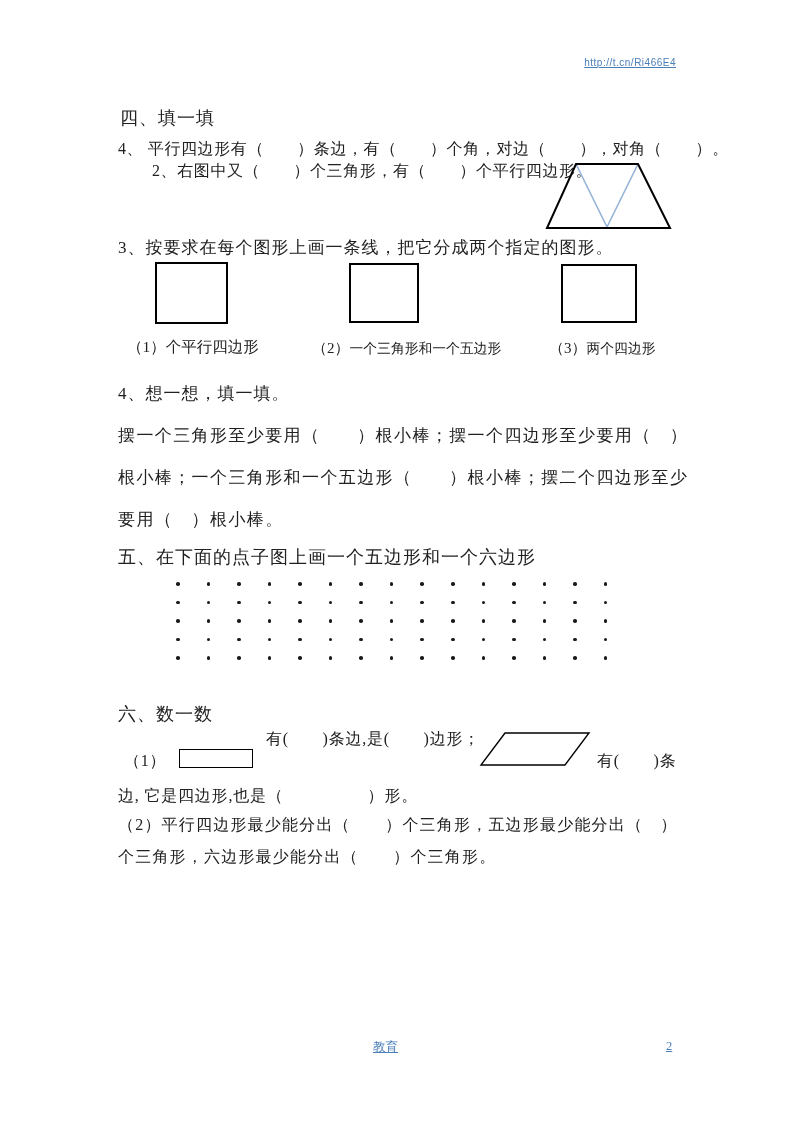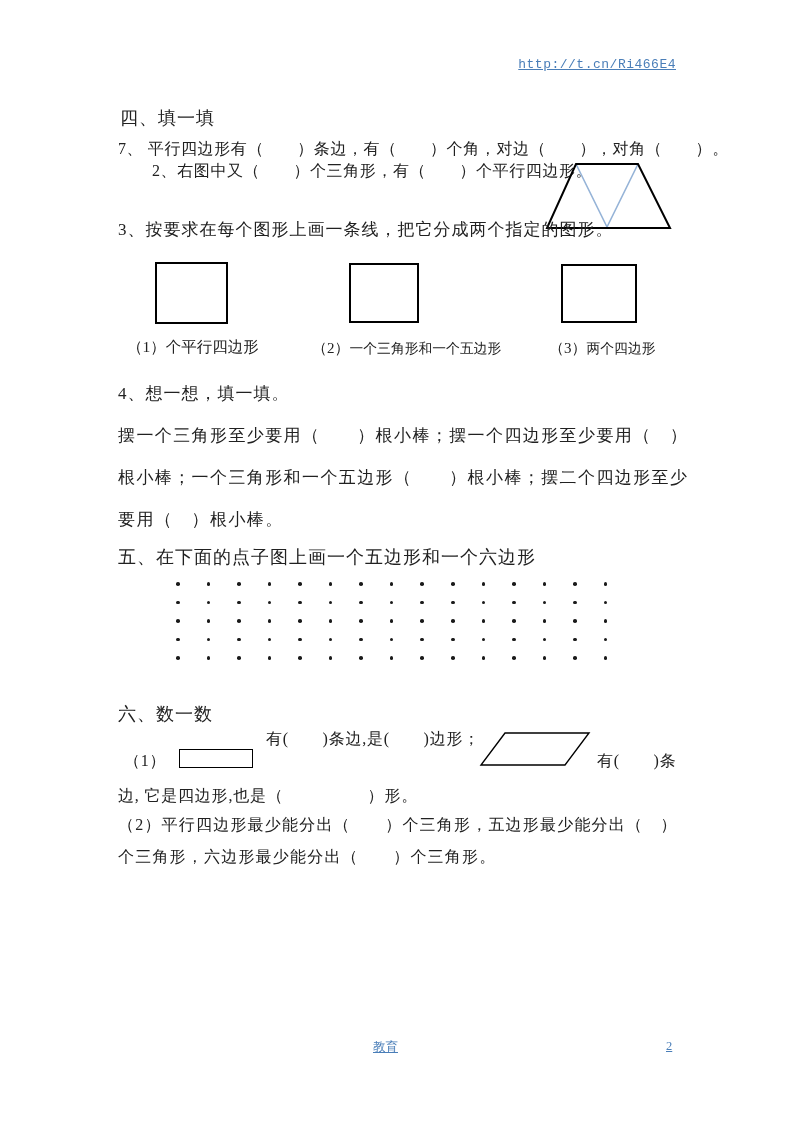--- a/index.html
+++ b/index.html
@@ -19,22 +19,22 @@
   .q3-line { font-size:17px; letter-spacing:1px; }
   .q4-line { font-size:17px; letter-spacing:1.4px; }
   .s6-line  { font-size:16px; letter-spacing:0.8px; }
   .link {
     color: var(--link, #4a7eb8);
     text-decoration: underline;
     cursor: pointer;
   }
   .header-link {
     position:absolute; top:57px; right:117px;
-    font-family:Liberation Mono, monospace;
-    font-size:13px; letter-spacing:0.5px;
+    font-family:Liberation Sans, sans-serif;
+    font-size:10px; letter-spacing:0.5px;
   }
   .shape-rect {
     position:absolute;
     border:2px solid var(--shape, #000);
     background:#fff;
     box-sizing:border-box;
   }
   .label-num { font-size:15px; }
   .label-text { font-size:13.8px; }
   .label1 .label-num, .label1 .label-text { font-size:15.5px; }
@@ -54,29 +54,29 @@
   .footer-link { position:absolute; top:1039px; font-size:12.5px; }
 </style>
 </head>
 <body>
 
 <div id="page">
 
   <span class="header-link link">http://t.cn/Ri466E4</span>
 
   <div class="line heading" style="left:120px; top:107px;">四、填一填</div>
-  <div class="line body-line" style="left:118px; top:139px;">7、 平行四边形有（　　）条边，有（　　）个角，对边（　　），对角（　　）。</div>
+  <div class="line body-line" style="left:118px; top:139px;">4、 平行四边形有（　　）条边，有（　　）个角，对边（　　），对角（　　）。</div>
   <div class="line body-line" style="left:118px; top:161px;margin-left:34px;">2、右图中又（　　）个三角形，有（　　）个平行四边形。</div>
 
   <svg class="figure" style="left:545px; top:158px;" width="130" height="74" viewBox="0 0 130 74">
     <polyline class="v-line" points="31,6 62,69 93,6"></polyline>
     <polygon points="31,6 93,6 125,70 2,70"></polygon>
   </svg>
 
-  <div class="line q3-line" style="left:118px; top:219px;">3、按要求在每个图形上画一条线，把它分成两个指定的图形。</div>
+  <div class="line q3-line" style="left:118px; top:237px;">3、按要求在每个图形上画一条线，把它分成两个指定的图形。</div>
 
   <div class="shape-rect" style="left:155px; top:262px; width:73px; height:62px;"></div>
   <div class="shape-rect" style="left:349px; top:263px; width:70px; height:60px;"></div>
   <div class="shape-rect" style="left:561px; top:264px; width:76px; height:59px;"></div>
 
   <div class="line label1" style="left:127px; top:337px;">
     <span class="label-num">（1）</span><span class="label-text">个平行四边形</span>
   </div>
   <div class="line" style="left:312px; top:338px;">
     <span class="label-num">（2）</span><span class="label-text">一个三角形和一个五边形</span>

